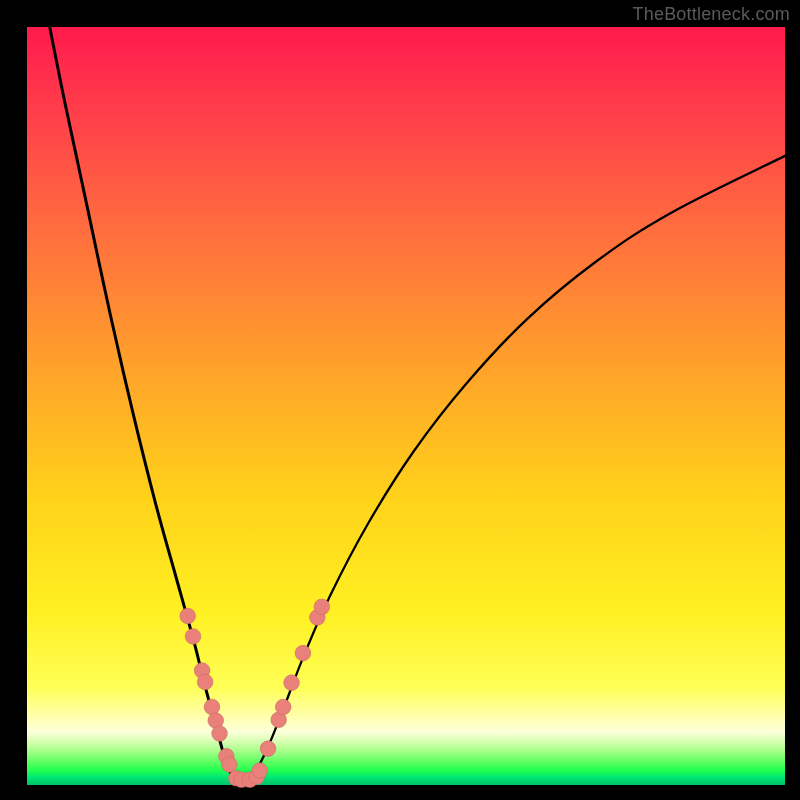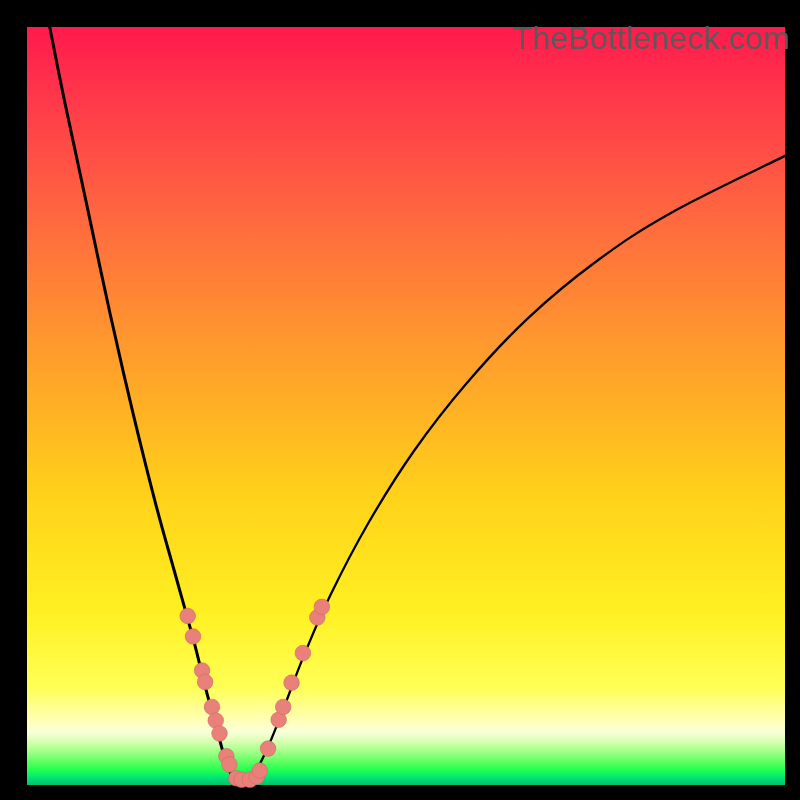--- a/index.html
+++ b/index.html
@@ -38,24 +38,24 @@
       #d6ffb0 94.3%,
       #a6ff8a 95.5%,
       #5aff60 97%,
       #1fff50 98.1%,
       #00e676 99%,
       #00c268 100%
     );
   }
   .watermark {
     position: absolute;
-    top: 20px;
+    top: 4px;
     right: 10px;
     color: #5a5a5a;
-    font-size: 32px;
+    font-size: 18px;
     font-weight: 400;
     letter-spacing: 0.2px;
     user-select: none;
   }
   svg.curves {
     position: absolute;
     left: 0;
     top: 0;
     width: 758px;
     height: 758px;

